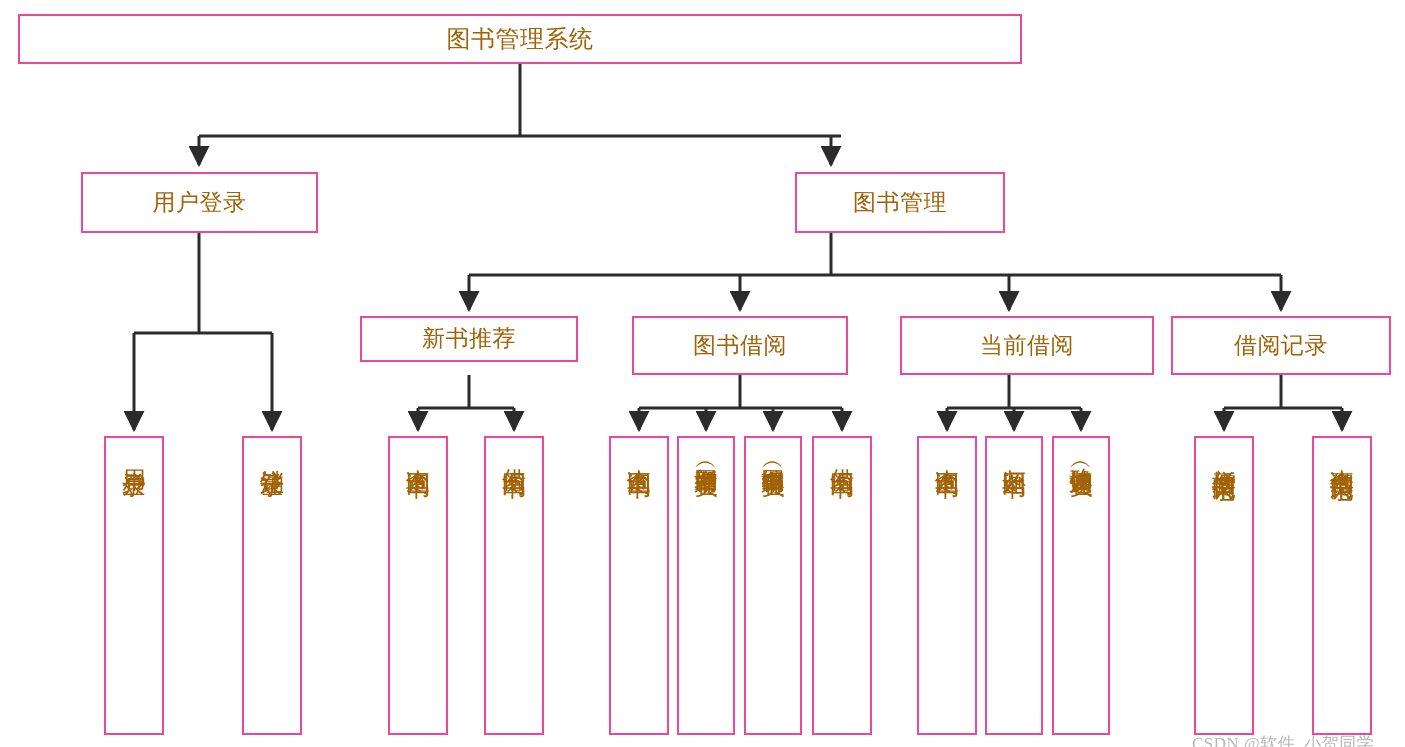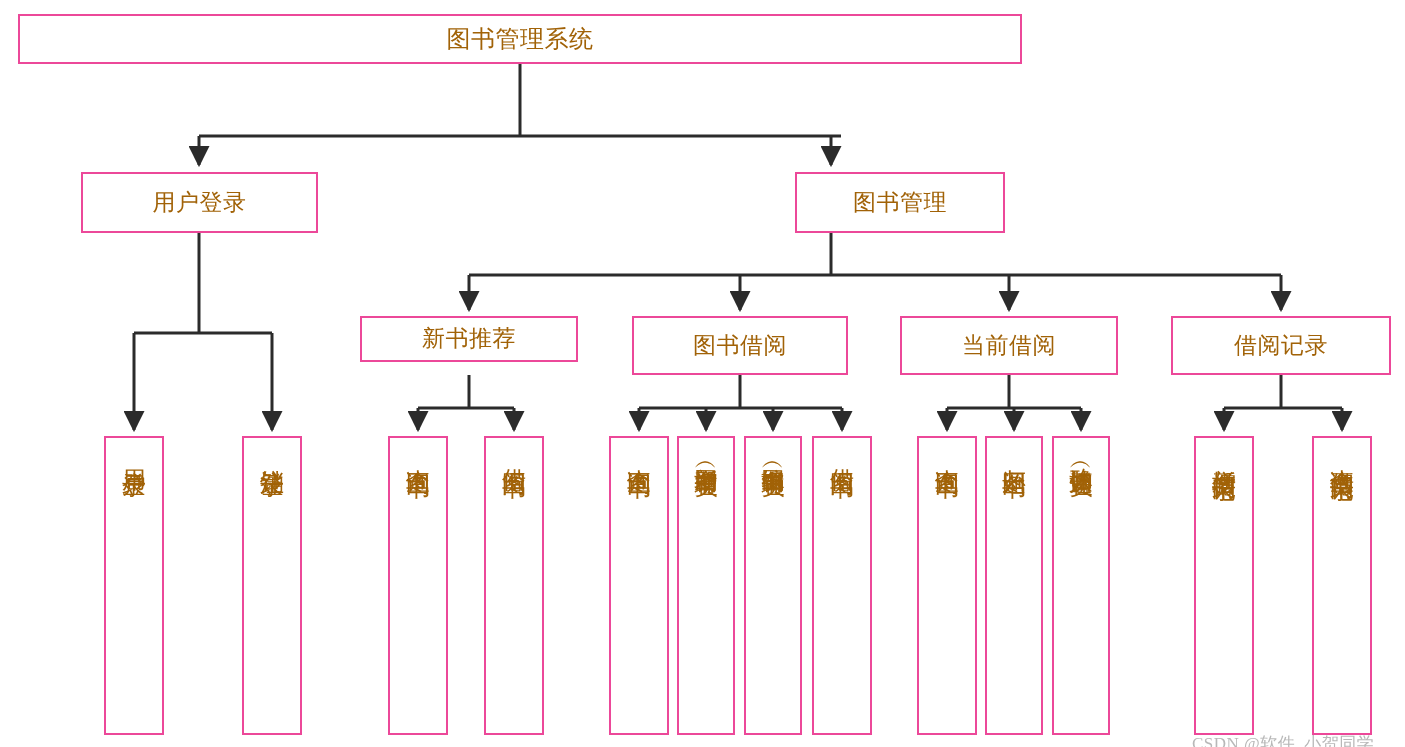--- a/index.html
+++ b/index.html
@@ -140,21 +140,21 @@
       </div>
       <div class="node horiz" style="left: 751px; top: 172px; width: 210px; height: 61px; margin-left: 44px;">
         <span class="label">图书管理</span>
       </div>
       <div class="node horiz" style="left: 360px; top: 316px; width: 218px; height: 46px;">
         <span class="label">新书推荐</span>
       </div>
       <div class="node horiz" style="left: 632px; top: 316px; width: 216px; height: 59px;">
         <span class="label">图书借阅</span>
       </div>
-      <div class="node horiz" style="left: 900px; top: 316px; width: 218px; height: 59px;">
+      <div class="node horiz" style="left: 900px; top: 316px; width: 254px; height: 59px;">
         <span class="label">当前借阅</span>
       </div>
       <div class="node horiz" style="left: 1171px; top: 316px; width: 220px; height: 59px;">
         <span class="label">借阅记录</span>
       </div>
       <div class="node vert" style="left: 104px; top: 436px; width: 60px; height: 299px;">
         <span class="label">用户登录</span>
       </div>
       <div class="node vert" style="left: 242px; top: 436px; width: 60px; height: 299px;">
         <span class="label">注销登录</span>

